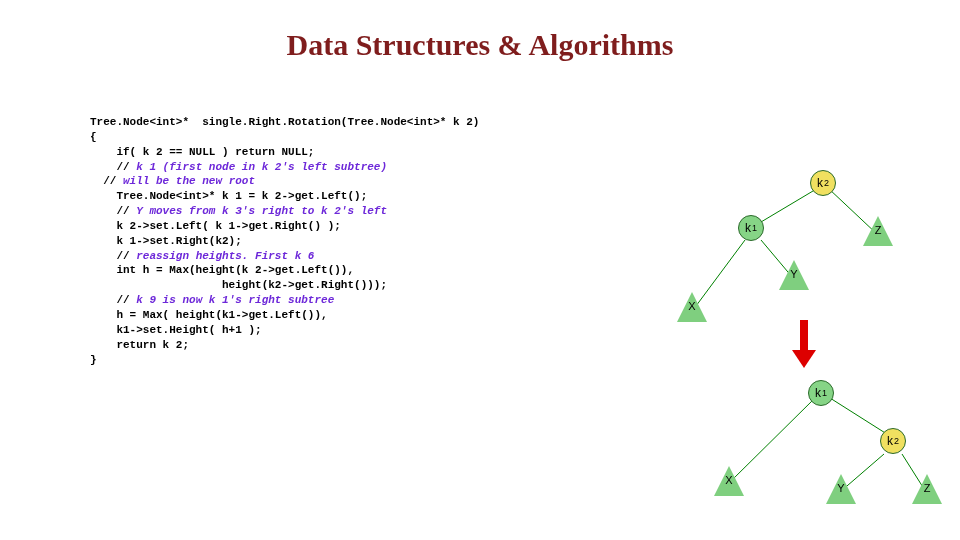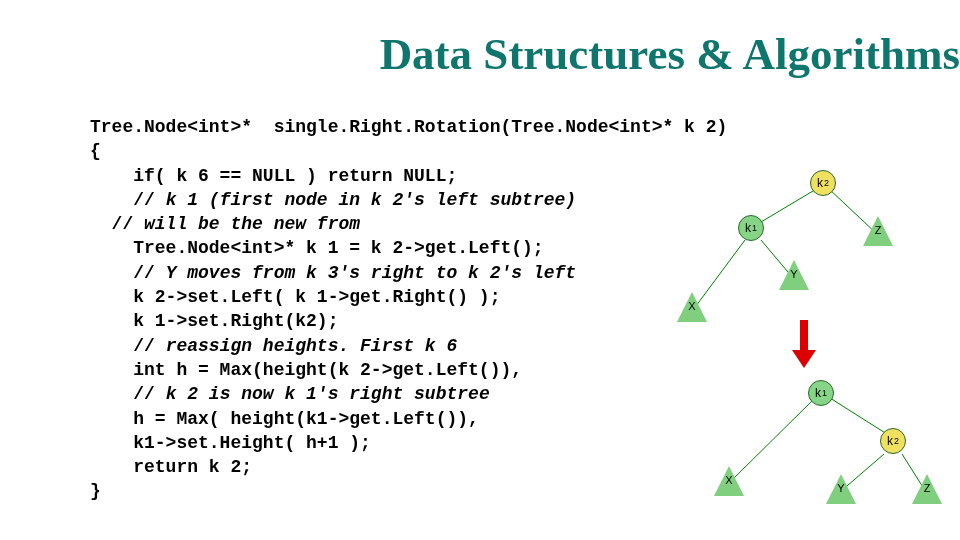--- a/index.html
+++ b/index.html
@@ -5,37 +5,37 @@
   * { margin: 0; padding: 0; box-sizing: border-box; }
   body {
     width: 960px;
     height: 540px;
     background: #fff;
     font-family: Georgia, 'Times New Roman', serif;
     position: relative;
     overflow: hidden;
   }
   .title {
-    text-align: right;
-    font-size: 45px;
+    text-align: center;
+    font-size: 30px;
     font-weight: bold;
-    color: #0f766e;
+    color: #7f1d1d;
     margin-top: 28px;
   }
   .code-block {
     position: absolute;
     left: 90px;
     top: 115px;
     font-family: 'Courier New', monospace;
-    font-size: 18px;
+    font-size: 11px;
     font-weight: bold;
     line-height: 1.35;
     color: #000;
   }
-  .code-block .comment { color: #000000; font-style: italic; margin-top: 28px; }
+  .code-block .comment { color: #6d28d9; font-style: italic; margin-top: 28px; }
   .code-block div { white-space: pre; }
   .tree1 {
     position: absolute;
     left: 653px;
     top: 160px;
     width: 250px;
     height: 190px;
   }
   .tree2 {
     position: absolute;
@@ -82,31 +82,32 @@
   .c-green  { background: #86d486; }
 </style>
 </head>
 <body>
 
 <h1 class="title">Data Structures &amp; Algorithms</h1>
 
 <div class="code-block">
   <div>Tree.Node&lt;int&gt;*  single.Right.Rotation(Tree.Node&lt;int&gt;* k 2)</div>
   <div>{</div>
-  <div>    if( k 6 == NULL ) return NULL;</div>
+  <div>    if( k 2 == NULL ) return NULL;</div>
   <div><span>    // </span><span class="comment">k 1 (first node in k 2's left subtree)</span></div>
-  <div><span>  // </span><span class="comment">will be the new from</span></div>
+  <div><span>  // </span><span class="comment">will be the new root</span></div>
   <div>    Tree.Node&lt;int&gt;* k 1 = k 2-&gt;get.Left();</div>
   <div><span>    // </span><span class="comment">Y moves from k 3's right to k 2's left</span></div>
   <div>    k 2-&gt;set.Left( k 1-&gt;get.Right() );</div>
   <div>    k 1-&gt;set.Right(k2);</div>
   <div></div>
   <div><span>    // </span><span class="comment">reassign heights. First k 6</span></div>
   <div>    int h = Max(height(k 2-&gt;get.Left()),</div>
-  <div><span>    // </span><span class="comment">k 2 is now k 1's right subtree</span></div>
+  <div>                    height(k2-&gt;get.Right()));</div>
+  <div><span>    // </span><span class="comment">k 9 is now k 1's right subtree</span></div>
   <div>    h = Max( height(k1-&gt;get.Left()),</div>
   <div>    k1-&gt;set.Height( h+1 );</div>
   <div></div>
   <div>    return k 2;</div>
   <div>}</div>
 </div>
 
 <div class="tree1">
   <svg class="edge" width="250" height="190">
     <line x1="165" y1="28" x2="108" y2="62" stroke="#008000" stroke-width="1"></line>

